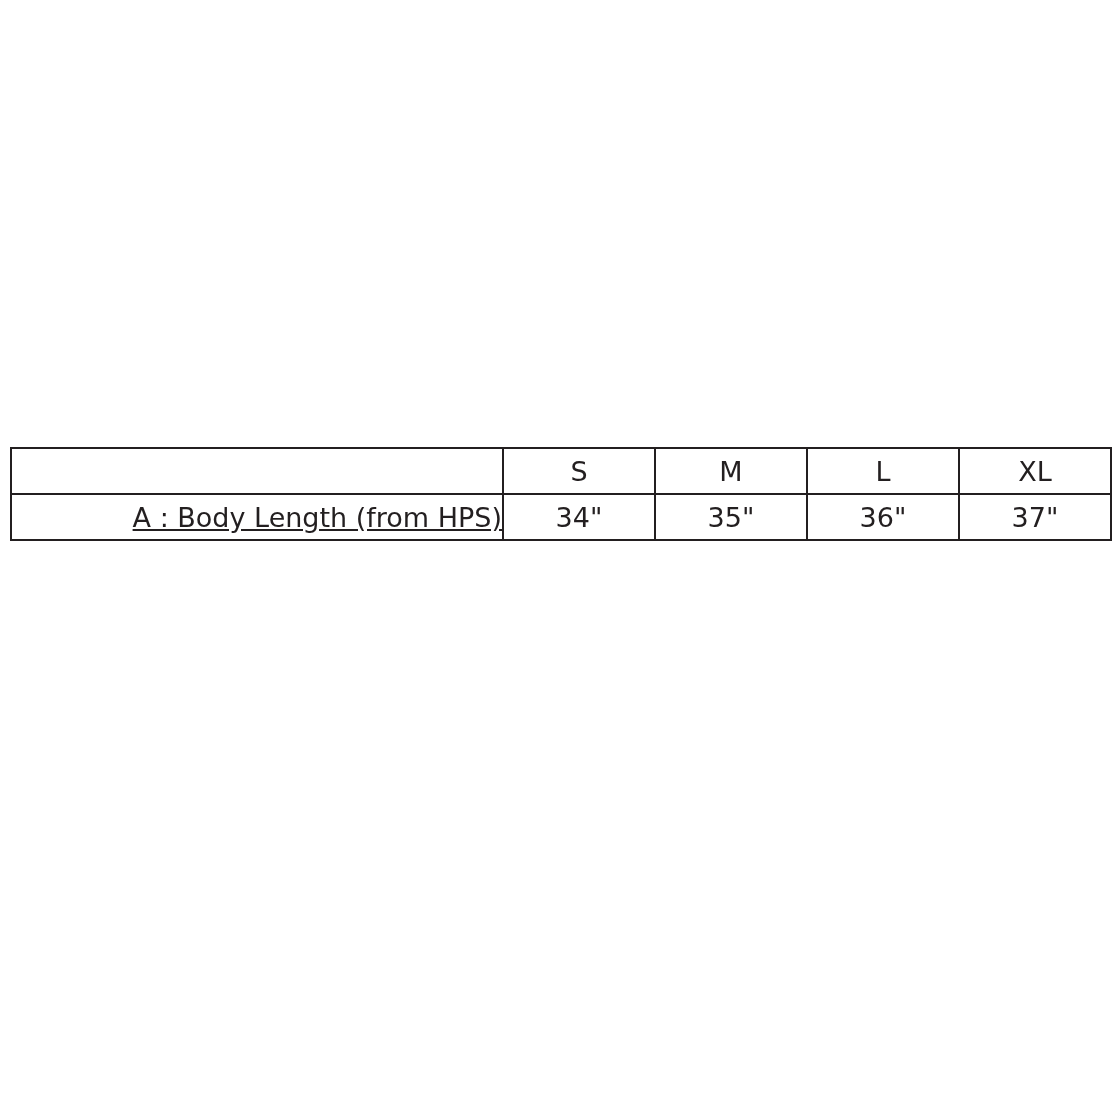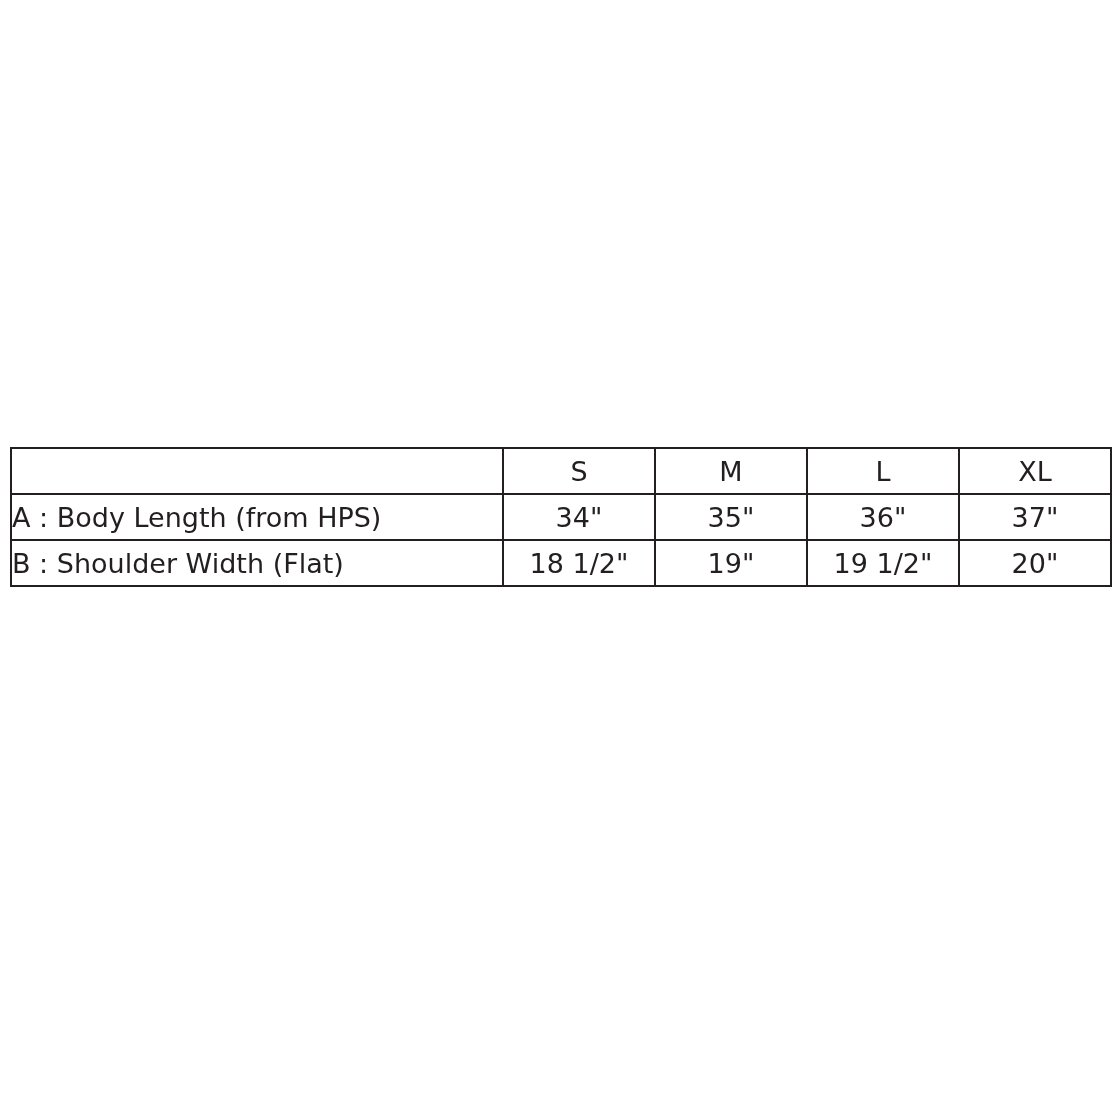--- a/index.html
+++ b/index.html
@@ -40,23 +40,24 @@
     padding: 0;
     height: 44px;
     vertical-align: middle;
     white-space: nowrap;
   }
   
   col.c-label { width: 492px; }
   col.c-size  { width: 152px; }
 
   td.label-cell {
-    text-align: left;
+    text-align: right;
     padding-left: 8px;
     font-size: 27px;
+    text-decoration: underline;
   }
   td.size-head {
     text-align: center;
     font-size: 26px;
   }
   td.val-cell {
     text-align: center;
     font-size: 27px;
   }
   td.corner-cell {
@@ -87,26 +88,19 @@
         </tr>
 
         <tr>
           <td class="label-cell">A : Body Length (from HPS)</td>
           <td class="val-cell">34"</td>
           <td class="val-cell">35"</td>
           <td class="val-cell">36"</td>
           <td class="val-cell">37"</td>
         </tr>
 
-        <tr>
-          <td class="label-cell">B : Shoulder Width (Flat)</td>
-          <td class="val-cell">18 1/2"</td>
-          <td class="val-cell">19"</td>
-          <td class="val-cell">19 1/2"</td>
-          <td class="val-cell">20"</td>
-        </tr>
 
 
       </tbody>
     </table>
   </div>
 
 </div>
 
 </body></html>

